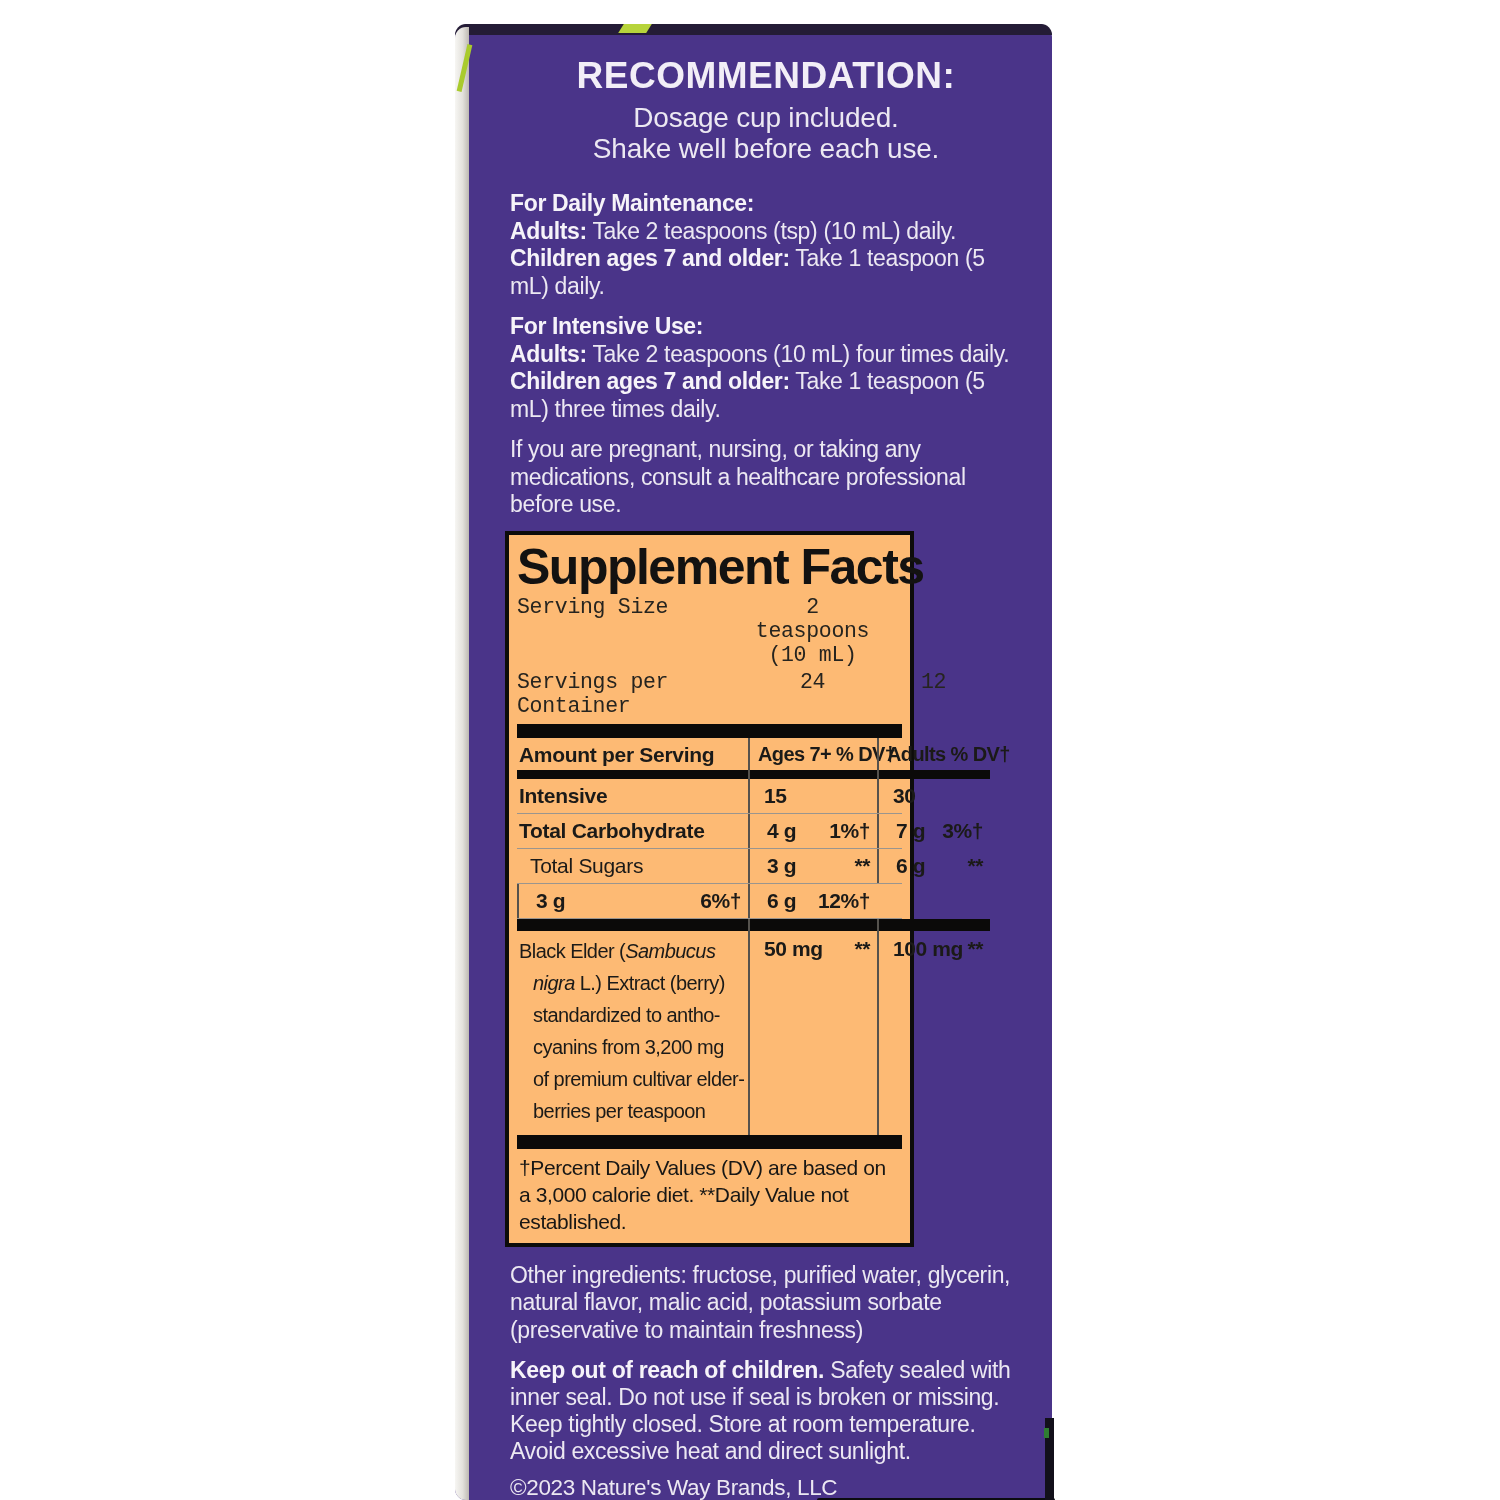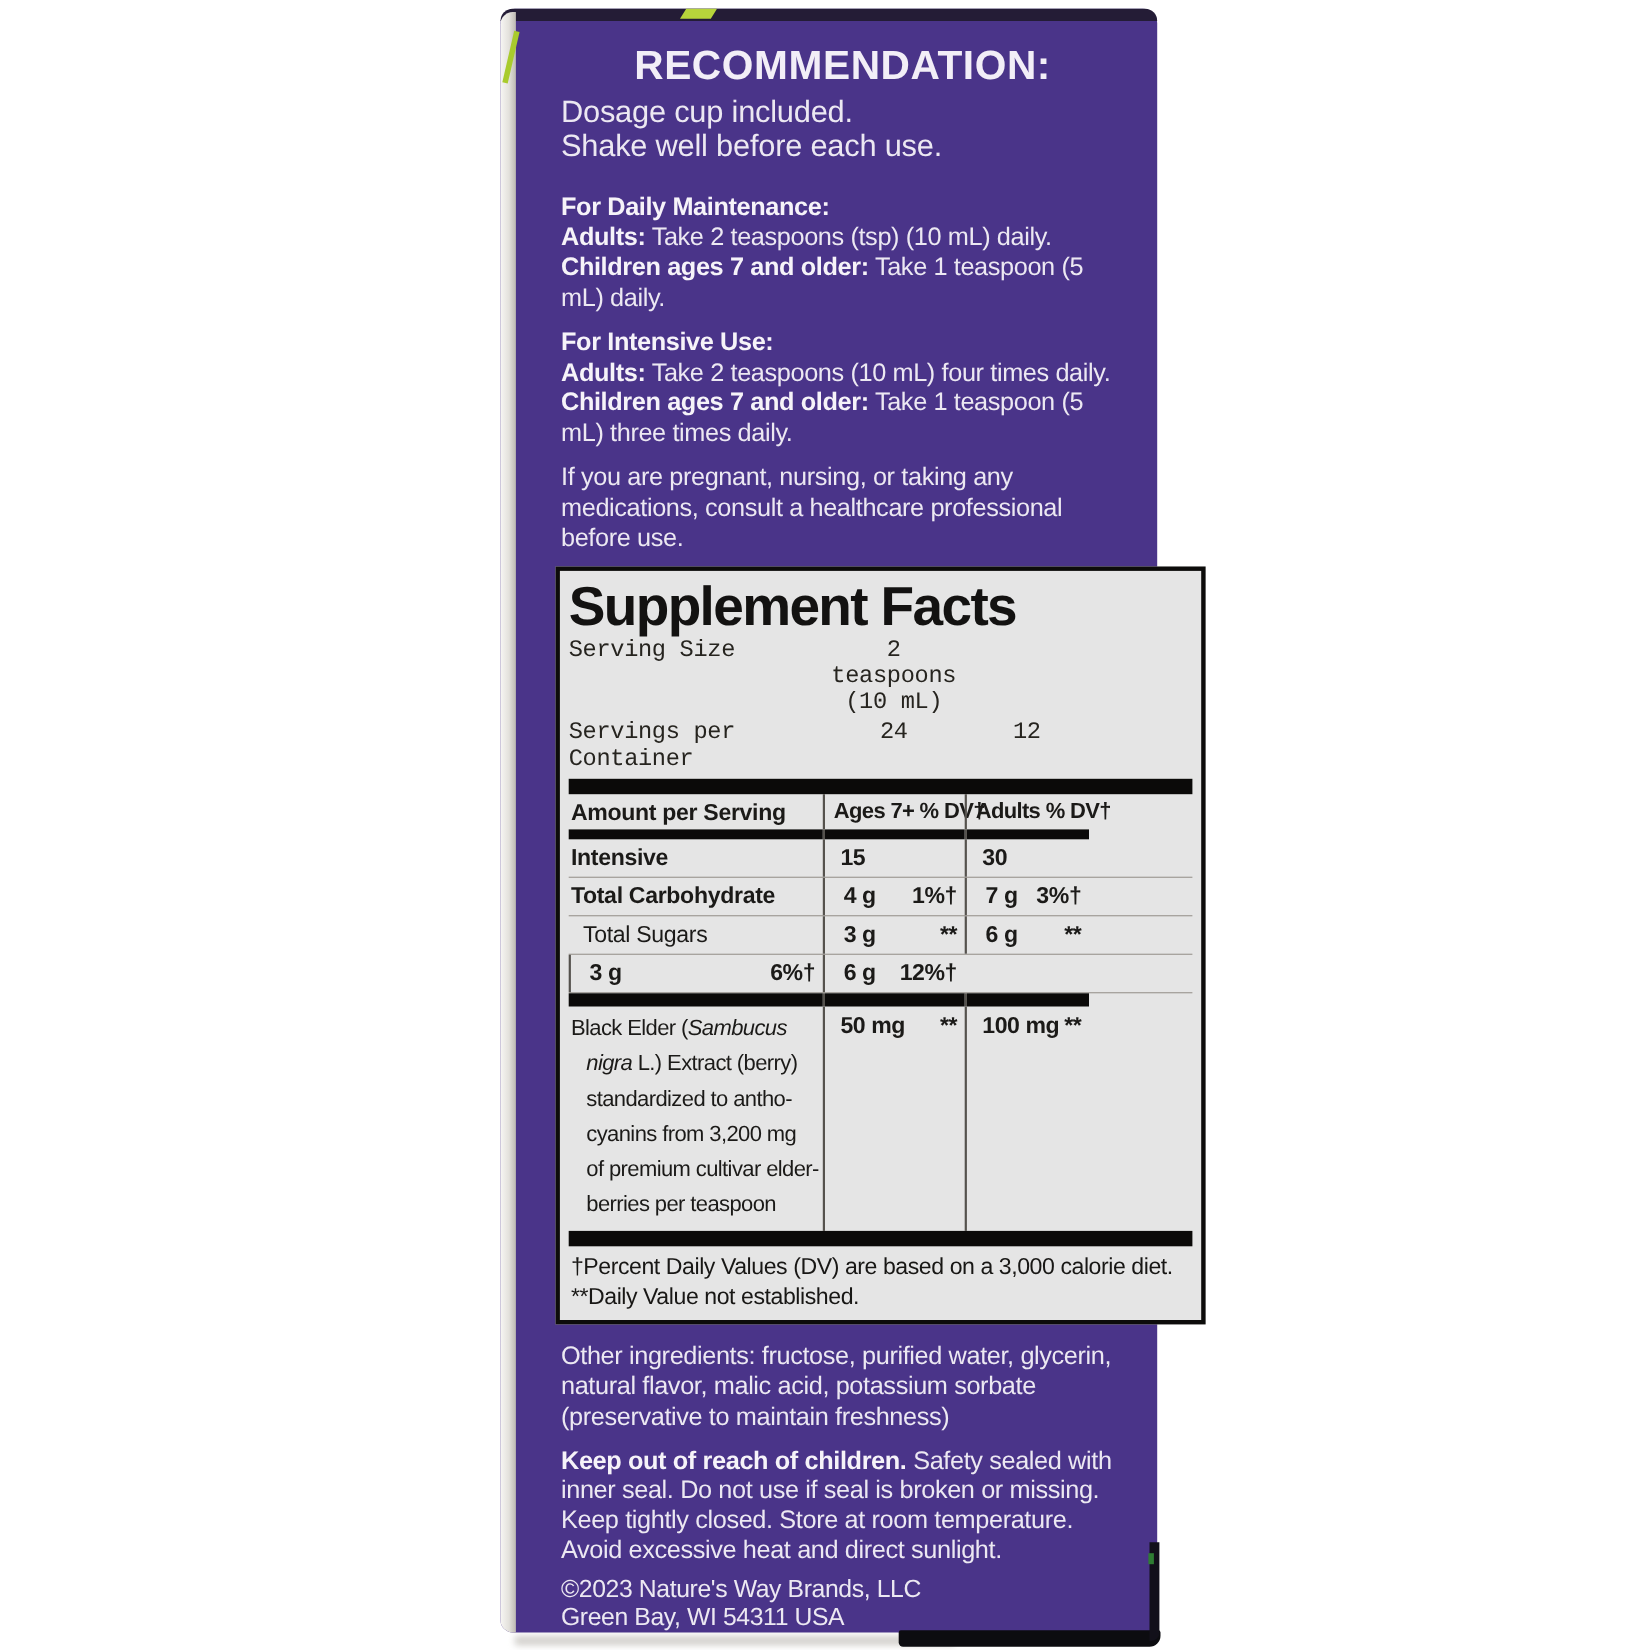--- a/index.html
+++ b/index.html
@@ -5,21 +5,21 @@
   html,body{margin:0;padding:0;}
   body{
     width:1500px;height:1500px;background:#ffffff;
     font-family:"Liberation Sans",sans-serif;
     position:relative;overflow:hidden;
   }
   .stage{position:absolute;inset:0;}
 
   
   .box{
-    position:absolute;left:455px;top:8px;width:597px;height:1476px;
+    position:absolute;left:455px;top:24px;width:597px;height:1476px;
     background:#4a3489;border-radius:13px 13px 11px 11px;
     color:#ece8f2;
   }
   .top-band{
     position:absolute;left:0;top:0;right:0;height:11px;
     background:#241c36;border-radius:13px 13px 0 0;
   }
   .edge-left{
     position:absolute;left:0;top:3px;bottom:0;width:14px;
     background:linear-gradient(to right,#f7f6f3 0%,#e3e1dc 55%,#bdb9b2 100%);
@@ -48,28 +48,28 @@
     position:absolute;left:468px;top:1487px;width:400px;height:9px;
     background:rgba(178,175,168,.55);filter:blur(3px);
   }
 
   
   .content{position:relative;padding:26px 30px 0 55px;z-index:2;}
   .h1{
     margin:6px 0 0;text-align:center;font-size:37px;font-weight:bold;
     letter-spacing:.5px;line-height:40px;color:#f2eef7;
   }
-  .sub{ text-align:left;font-size:28px;line-height:31px;margin-top:6px;letter-spacing:-.2px;}
+  .sub{ text-align:center;font-size:28px;line-height:31px;margin-top:6px;letter-spacing:-.2px;}
   .p{ margin:13px 0 0;font-size:23px;line-height:27.5px;letter-spacing:-.35px;}
   .b{ font-weight:bold;color:#f6f3f9;margin-top:24px;}
 
   
   .facts{
-    margin:12px 0 12px -5px;width:591px;box-sizing:border-box;
-    background:#e5e5e5;border:4px solid #0d0c0b;
+    margin:12px 0 12px -5px;width:409px;box-sizing:border-box;
+    background:#fdba74;border:4px solid #0d0c0b;
     padding:4px 8px 8px;color:#1b1a18;letter-spacing:-.3px;
   }
   .facts-title{
     font-size:50px;font-weight:bold;letter-spacing:-1.5px;line-height:56px;color:#131211;
     white-space:nowrap;
   }
   .srow{display:grid;grid-template-columns:231px 129px 113px;font-size:21.5px;line-height:24px;color:#26241f;font-family:Liberation Mono, monospace;}
   .srow .sc{text-align:center;}
   .bar{height:14px;background:#0b0a09;margin-top:6px;}
   .bar2{height:9px;background:#0b0a09;}

